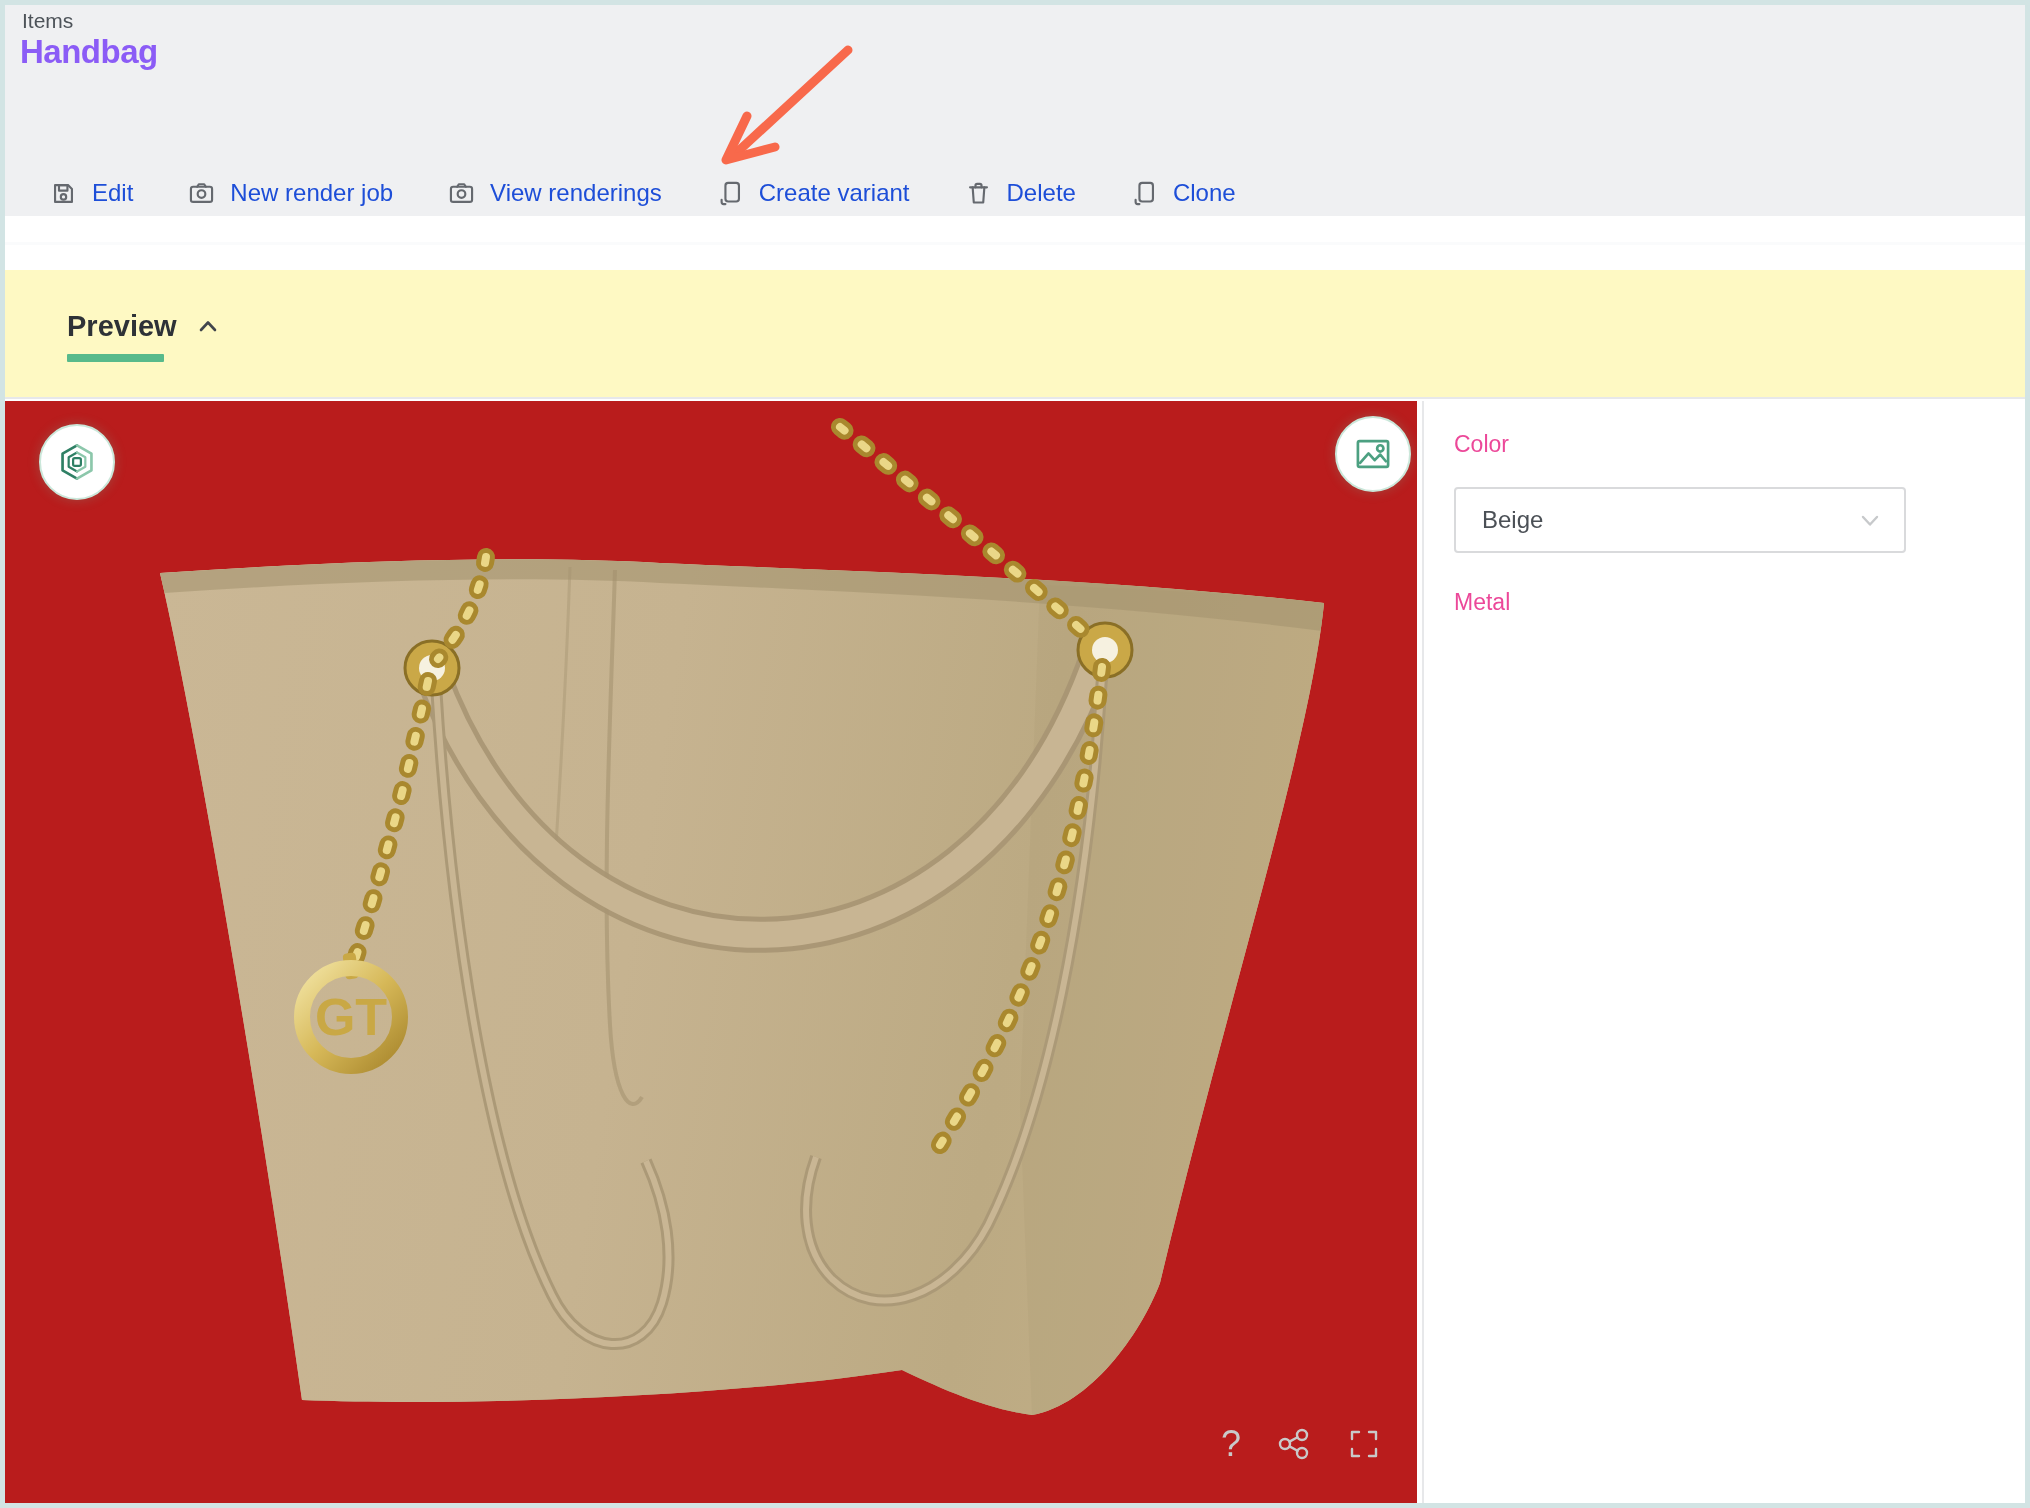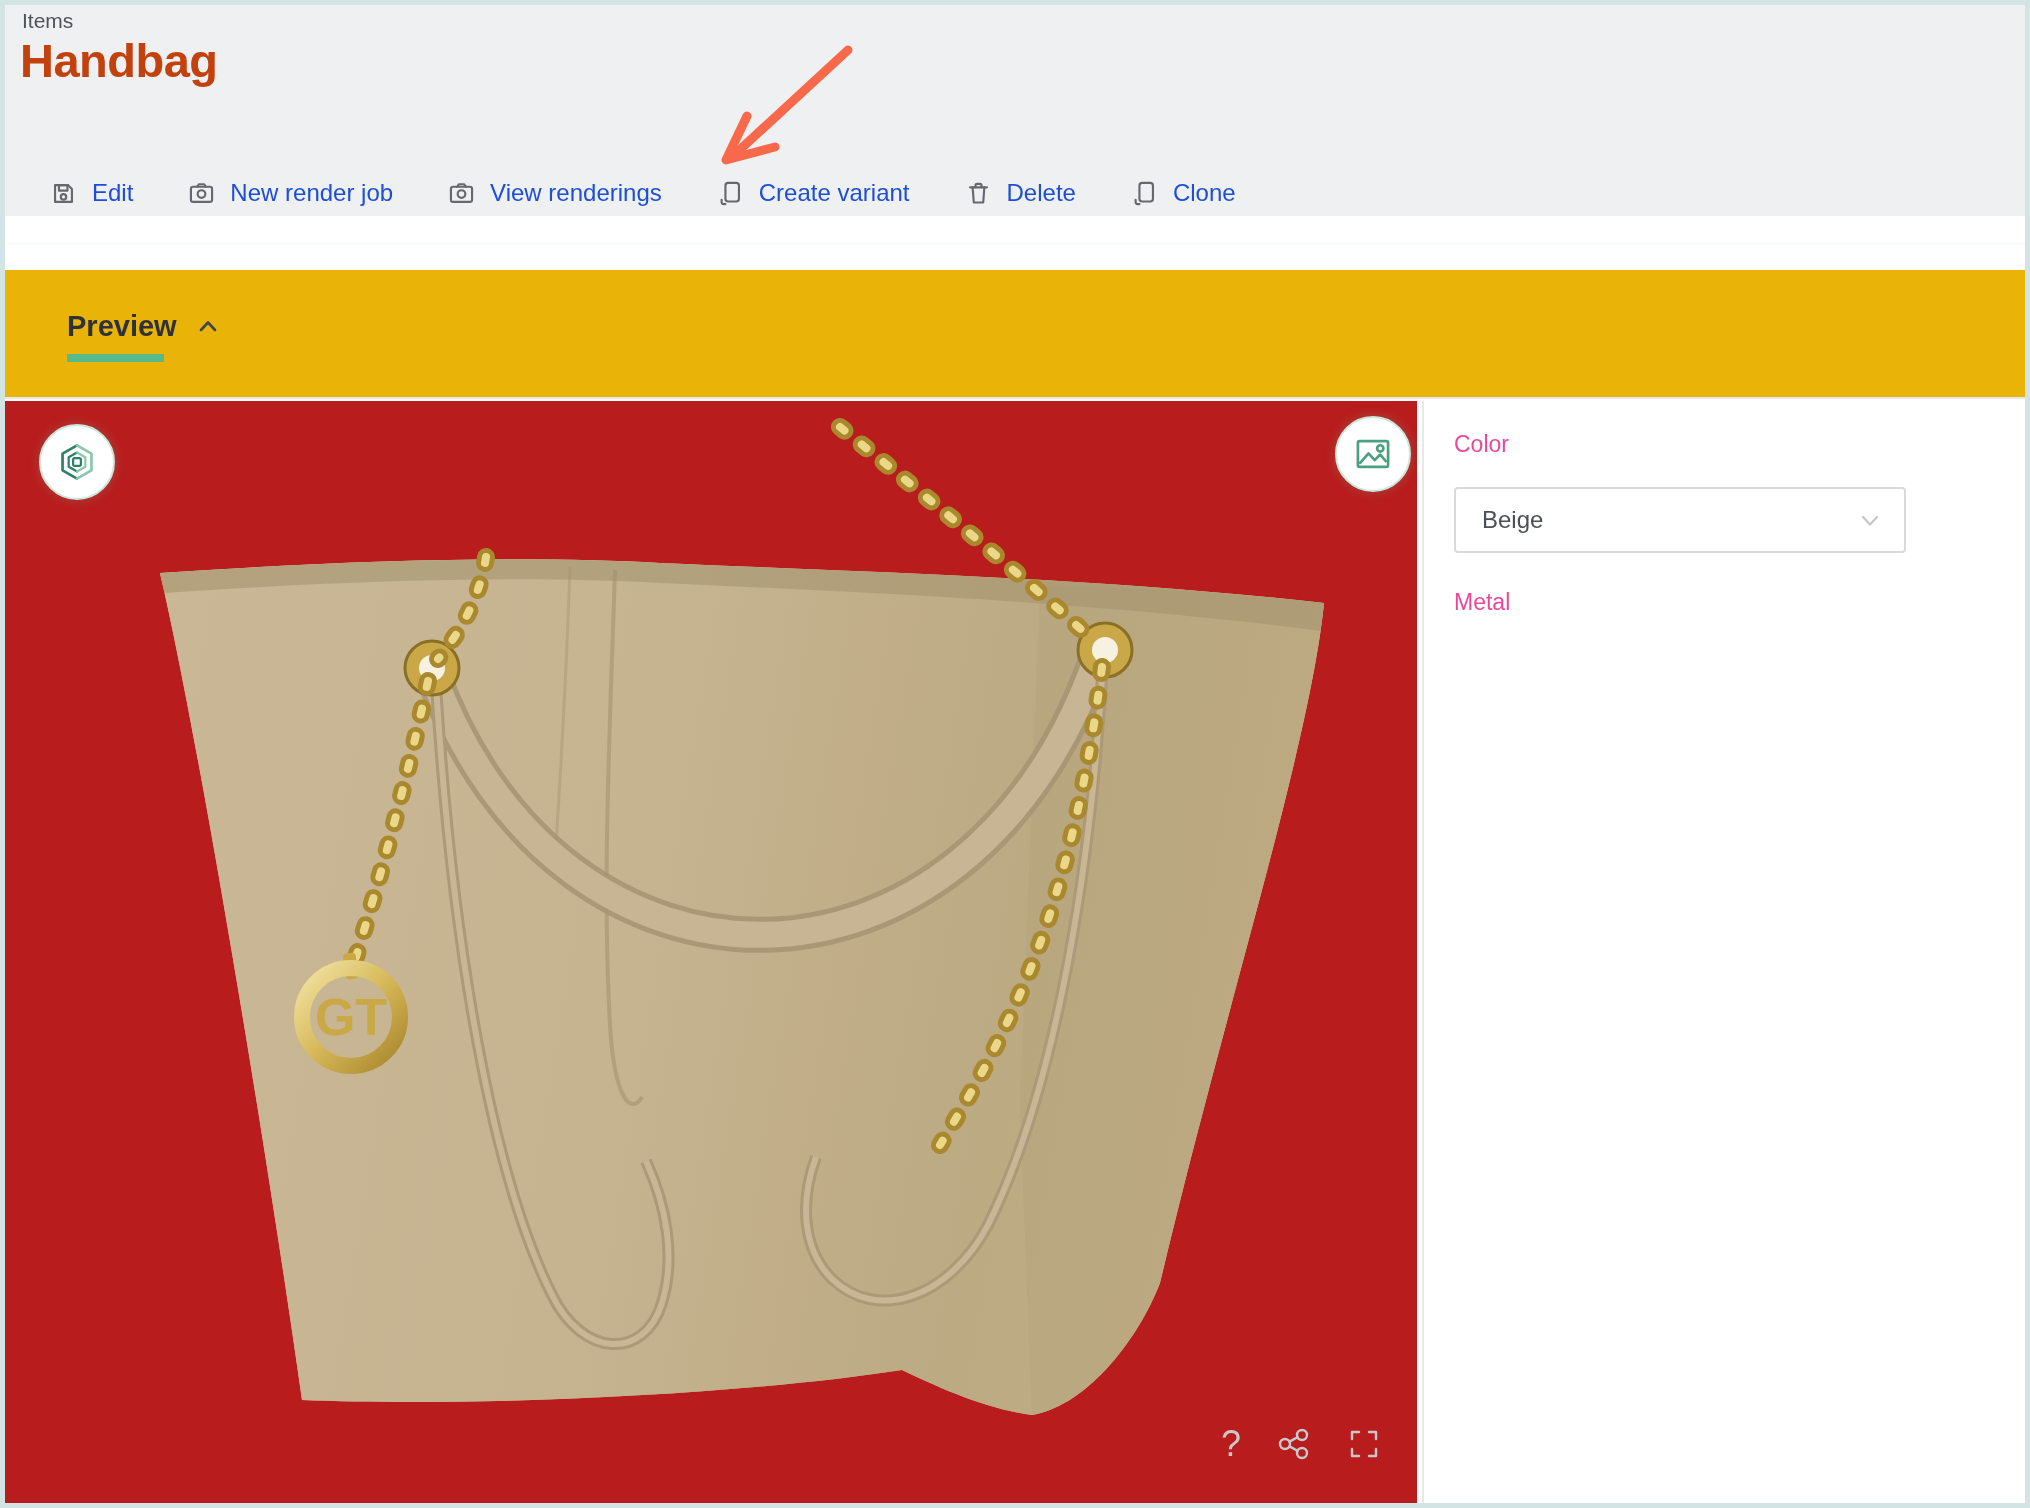--- a/index.html
+++ b/index.html
@@ -3,32 +3,32 @@
 <meta charset="utf-8">
 <style>
   html,body{margin:0;padding:0;background:#ffffff;}
   body{width:2030px;height:1508px;position:relative;font-family:"Liberation Sans","DejaVu Sans",sans-serif;}
   .frame{position:absolute;inset:0;background:#ffffff;border:5px solid #d2e4e4;box-sizing:border-box;overflow:hidden;}
 
   
   .header{position:absolute;left:0;top:0;right:0;height:211px;background:#eff0f2;}
   .header::after{content:"";position:absolute;left:0;right:0;top:237px;height:3px;background:#fafbfc;}
   .breadcrumb{position:absolute;left:17px;top:4px;font-size:21px;color:#4d5359;cursor:pointer;}
-  .page-title{position:absolute;left:15px;top:28px;font-size:47px;font-weight:700;color:#c2410c;letter-spacing:-0.5px;}
+  .page-title{position:absolute;left:15px;top:28px;font-size:33px;font-weight:700;color:#8b5cf6;letter-spacing:-0.5px;}
   .toolbar{position:absolute;left:45px;top:164px;height:48px;display:flex;align-items:center;gap:55px;}
   .tool{display:flex;align-items:center;gap:15px;background:none;border:none;padding:0;margin:0;
         font-family:inherit;font-size:24px;color:#1d4ed8;cursor:pointer;}
   .tool svg{width:27px;height:27px;stroke:#65696f;fill:none;stroke-width:1.9;stroke-linecap:round;stroke-linejoin:round;}
 
   
   .anno-arrow{position:absolute;left:690px;top:33px;width:175px;height:150px;z-index:9;pointer-events:none;}
   .anno-arrow path{stroke:#f8694b;stroke-width:9;fill:none;stroke-linecap:round;stroke-linejoin:round;}
 
   
-  .tabbar{position:absolute;left:0;top:265px;right:0;height:129px;background:#eab308;border-bottom:2px solid #e7e8ea;box-sizing:border-box;}
+  .tabbar{position:absolute;left:0;top:265px;right:0;height:129px;background:#fef9c3;border-bottom:2px solid #e7e8ea;box-sizing:border-box;}
   .preview-tab{position:absolute;left:62px;top:40px;display:flex;align-items:center;gap:19px;background:none;border:none;padding:0;
                font-family:inherit;font-size:29px;font-weight:600;color:#2e3237;cursor:pointer;}
   .preview-tab svg{width:24px;height:24px;stroke:#41464c;fill:none;stroke-width:2.6;stroke-linecap:round;stroke-linejoin:round;}
   .tab-underline{position:absolute;left:62px;top:84px;width:97px;height:8px;background:#58ba8b;border-radius:1px;}
 
   
   .viewer{position:absolute;left:0;top:396px;width:1412px;bottom:0;background:#b91c1c;}
   .circle-btn{position:absolute;width:76px;height:76px;border-radius:50%;background:#ffffff;border:2px solid #cbe7da;
               box-shadow:0 0 12px rgba(110,190,160,.28);display:flex;align-items:center;justify-content:center;
               box-sizing:border-box;cursor:pointer;padding:0;}

